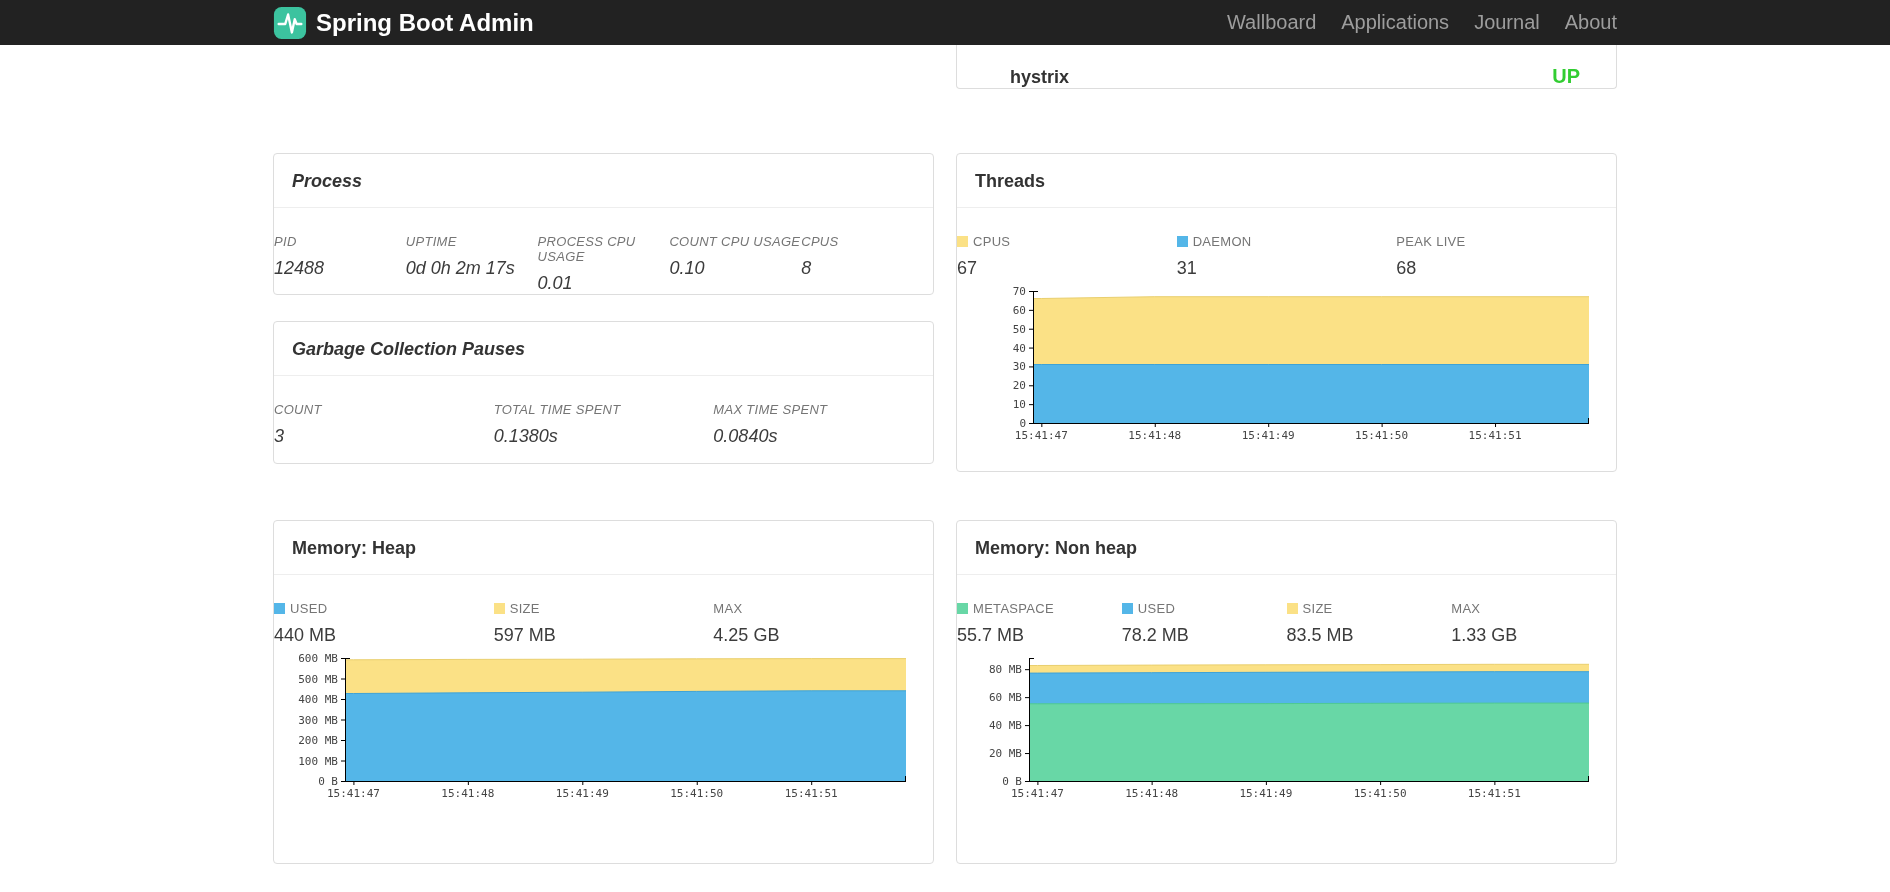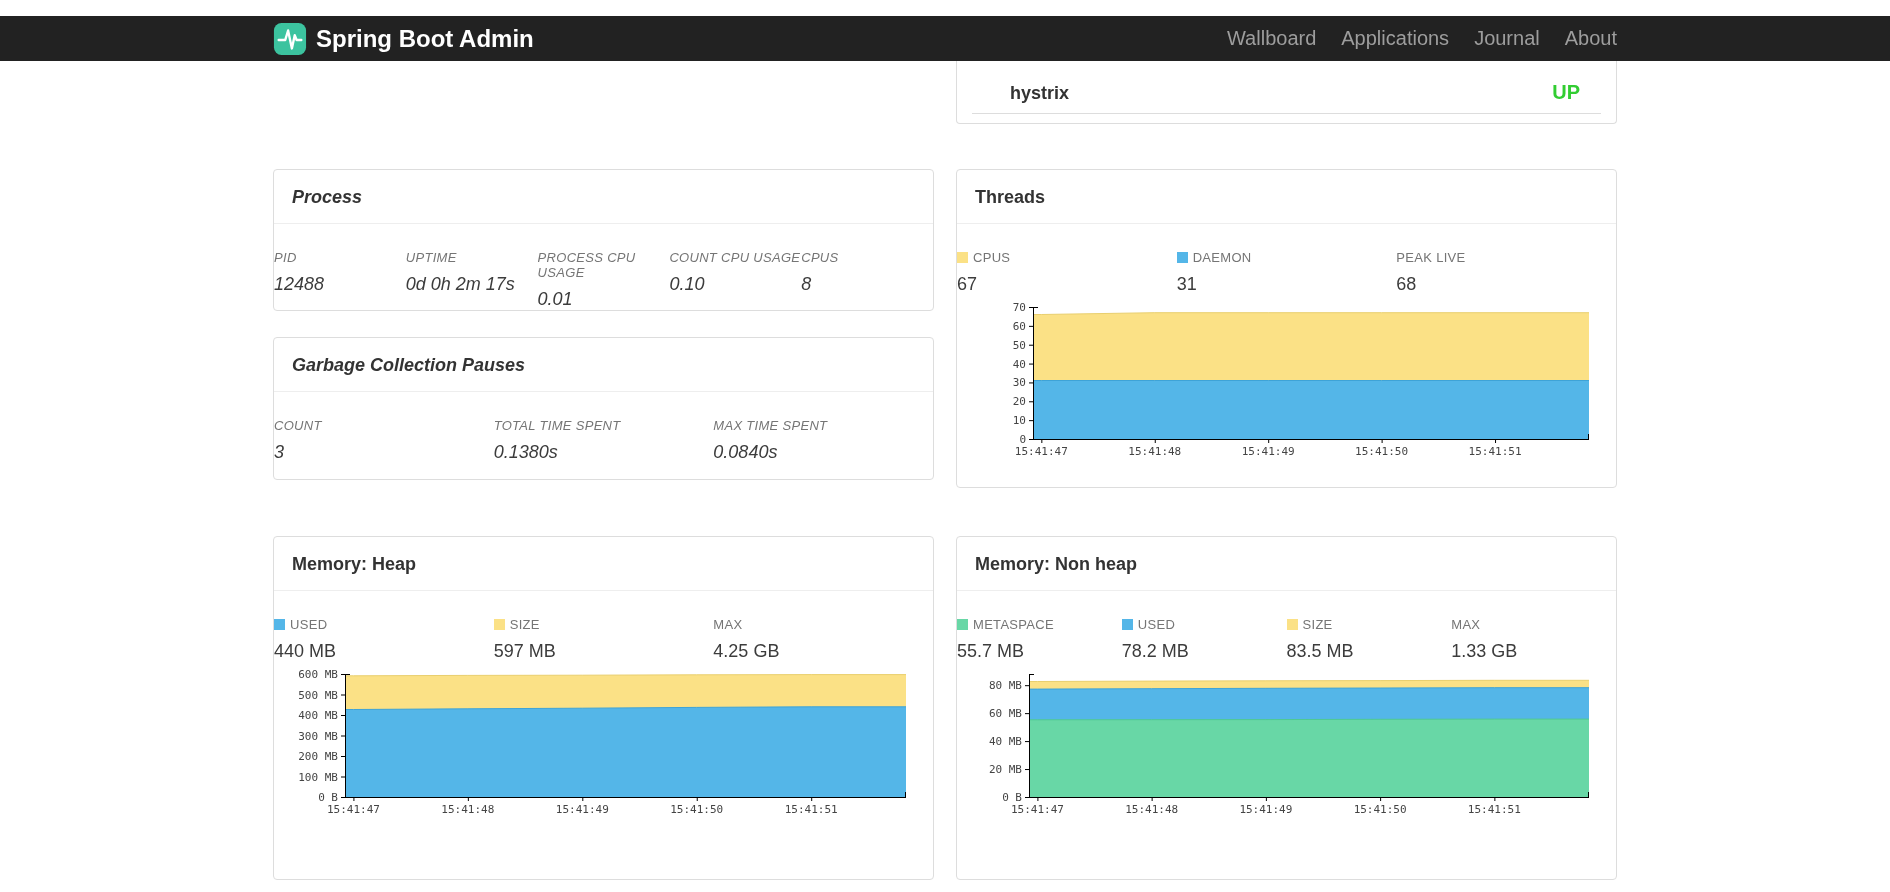--- a/index.html
+++ b/index.html
@@ -4,42 +4,42 @@
 <style>
   * { box-sizing: border-box; margin: 0; padding: 0; }
   html,body { background:#fff; }
   body {
     width:1890px; height:892px; overflow:hidden; position:relative;
     font-family:"Liberation Sans", sans-serif; color:#333;
   }
   
   .navbar { height:45px; background:#222; }
   .nav-inner {
-    width:1344px; margin:16px auto; height:45px;
+    width:1344px; margin:0 auto; height:45px;
     display:flex; justify-content:space-between;
   }
   .brand { display:flex; align-items:center; gap:9px; text-decoration:none; cursor:pointer; }
   .logo { width:34px; height:34px; display:inline-block; }
   .brand-text { font-size:24px; font-weight:700; color:#fff; }
   .nav-links { display:flex; align-items:center; }
   .nav-links a { color:#9d9d9d; font-size:20px; text-decoration:none; margin-left:25px; cursor:pointer; }
   
   .container { width:1344px; margin:0 auto; }
   .row { display:flex; gap:22px; }
   .col { flex:1; min-width:0; }
   .panel {
     background:#fff; border:1px solid #ddd; border-radius:4px; width:100%;
   }
   .panel-heading {
     padding:17px 18px 15px; font-size:18px; font-weight:700; color:#333;
     border-bottom:1px solid #eee;
   }
   
   .top-row { height:63px; }
-  .cutoff-panel { border-top:none; border-radius:0 0 4px 4px; height:63px; overflow:hidden; }
+  .cutoff-panel { border-top:none; border-radius:0 0 4px 4px; height:44px; overflow:hidden; }
   .health-row {
     margin:0 15px; padding:13px 21px 9px 38px;
     display:flex; justify-content:space-between; align-items:baseline;
     border-bottom:1px solid #ddd;
   }
   .health-name { font-size:18px; font-weight:700; color:#333; }
   .health-status { font-size:20px; font-weight:700;margin-top:7px; }
   
   .main-row1 { margin-top:45px; }
   .main-row2 { margin-top:48px; }

